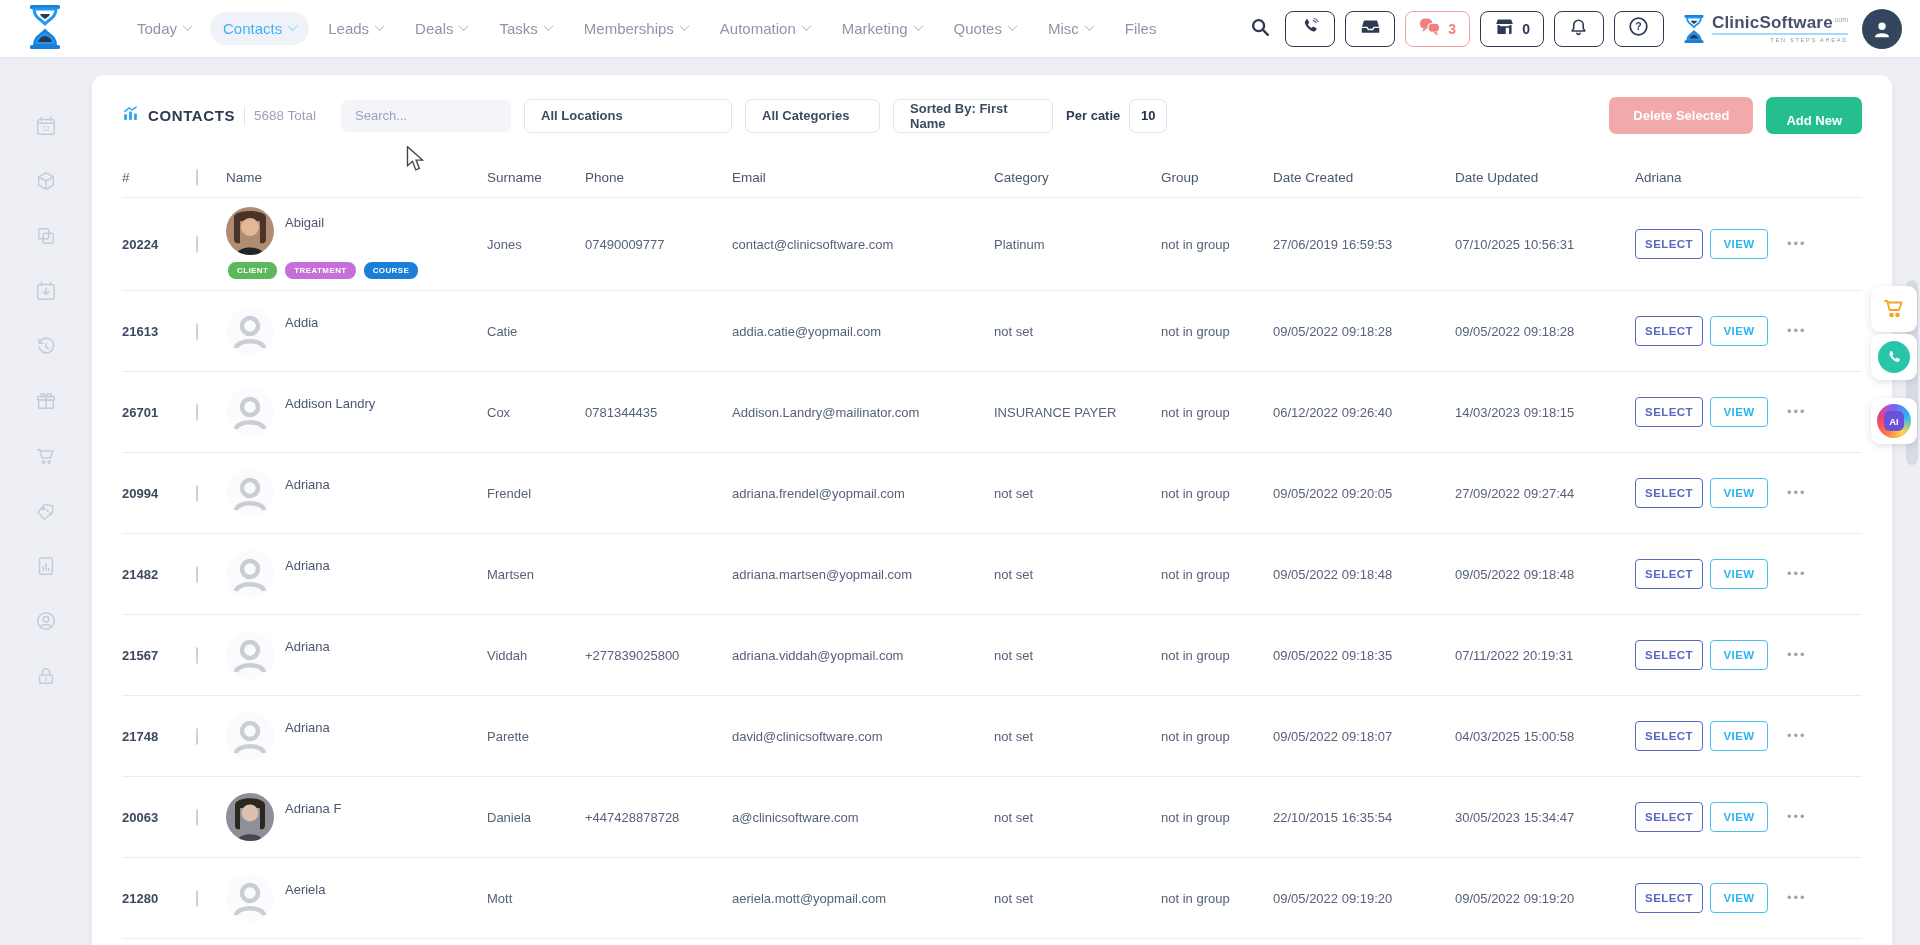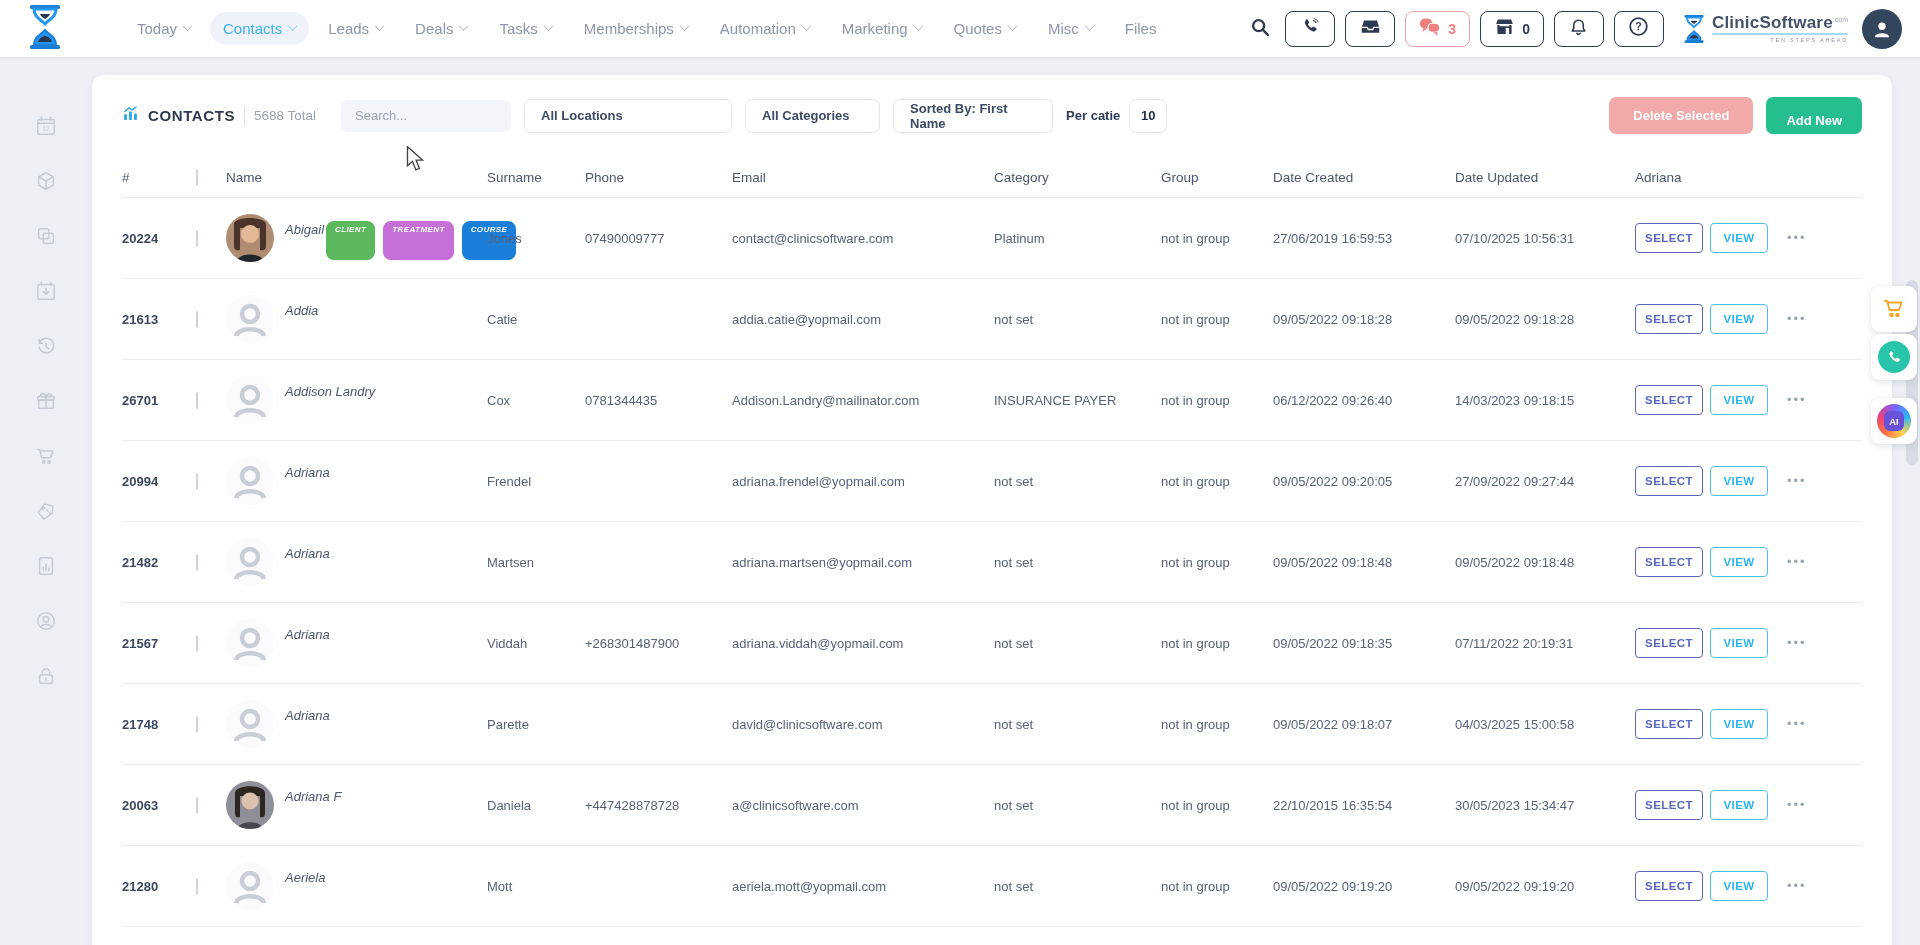--- a/index.html
+++ b/index.html
@@ -69,21 +69,21 @@
              border:none; border-radius:7px; cursor:pointer; font-family:inherit; }
 
   
   .table { margin:24px 30px 0 30px; }
   .trow { display:grid; grid-template-columns:74px 30px 261px 98px 147px 262px 167px 112px 182px 180px 1fr;
           align-items:center; }
   .thead { height:40px; border-bottom:1px solid #e8ebf1; font-size:13.5px; color:#4b576e; }
   .tbody-row { min-height:81px; border-bottom:1px solid #e9ecf2; font-size:13px; color:#56627a; }
   .cell-id { font-weight:bold; color:#3c4760; }
   .checkbox { width:17px; height:17px; border:1.5px solid #cdd3de; border-radius:4px; background:#fff; cursor:pointer; }
-  .name-cell { display:flex; flex-direction:row; justify-content:flex-start; padding:9px 0;font-style:italic; }
+  .name-cell { display:flex; flex-direction:column; justify-content:flex-end; padding:9px 0; }
   .name-top { display:flex; align-items:flex-start; gap:11px; }
   .pic { width:48px; height:48px; border-radius:50%; overflow:hidden; flex:0 0 auto; background:#fdfdfe; }
   .name-label { margin-top:8px; color:#4a5670; }
   .badges { display:flex; gap:4px; margin-top:5px; }
   .badge { font-size:8px; font-weight:bold; color:#fff; letter-spacing:.4px; padding:4px 9px; border-radius:10px;
            border:2px solid #fff; cursor:pointer; }
   .actions { display:flex; align-items:center; gap:7px; }
   .btn-select { min-width:68px; height:30px; background:#fff; border:1.4px solid #5a68c0; border-radius:4px;
                 color:#5a68c0; font-size:11.5px; font-weight:bold; letter-spacing:.4px; cursor:pointer; font-family:inherit; }
   .btn-view { min-width:58px; height:30px; background:#fff; border:1.4px solid #49c0f0; border-radius:4px;
@@ -533,21 +533,21 @@
                   <g fill="none" stroke="#c9cdd6" stroke-width="4.5">
                     <circle cx="24" cy="19" r="8"></circle>
                     <path d="M10 41c1.5-9 26.5-9 28 0"></path>
                   </g>
                 </svg></span>
         <span class="name-label">Adriana</span>
       </span>
 
     </span>
     <span>Viddah</span>
-    <span>+268301487900</span>
+    <span>+277839025800</span>
     <span>adriana.viddah@yopmail.com</span>
     <span>not set</span>
     <span>not in group</span>
     <span>09/05/2022 09:18:35</span>
     <span>07/11/2022 20:19:31</span>
     <span class="actions">
       <button class="btn-select">SELECT</button>
       <button class="btn-view">VIEW</button>
       <span class="dots">•••</span>
     </span>

